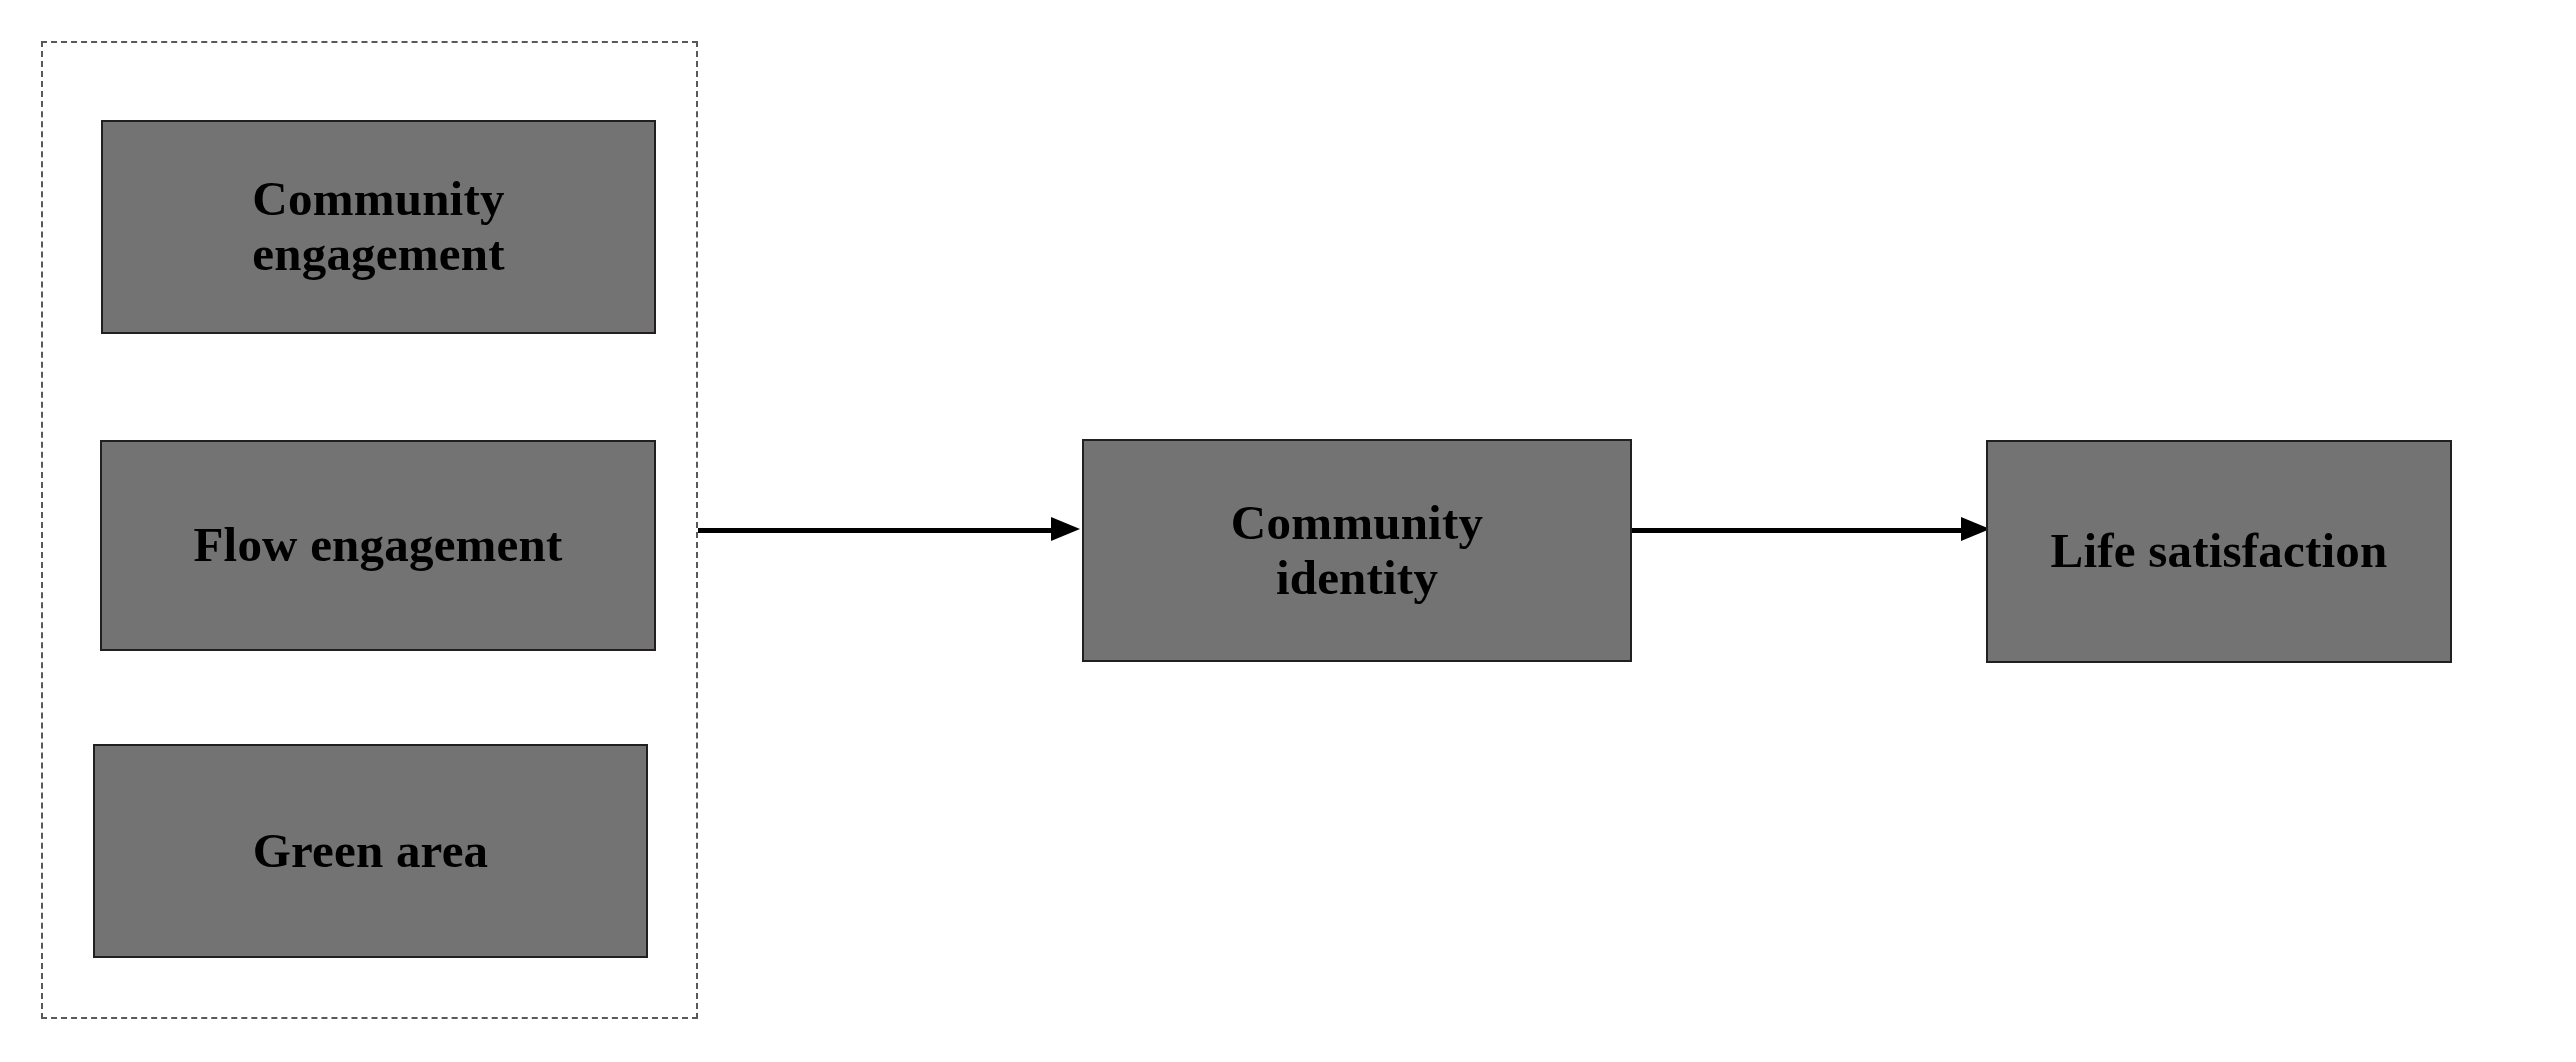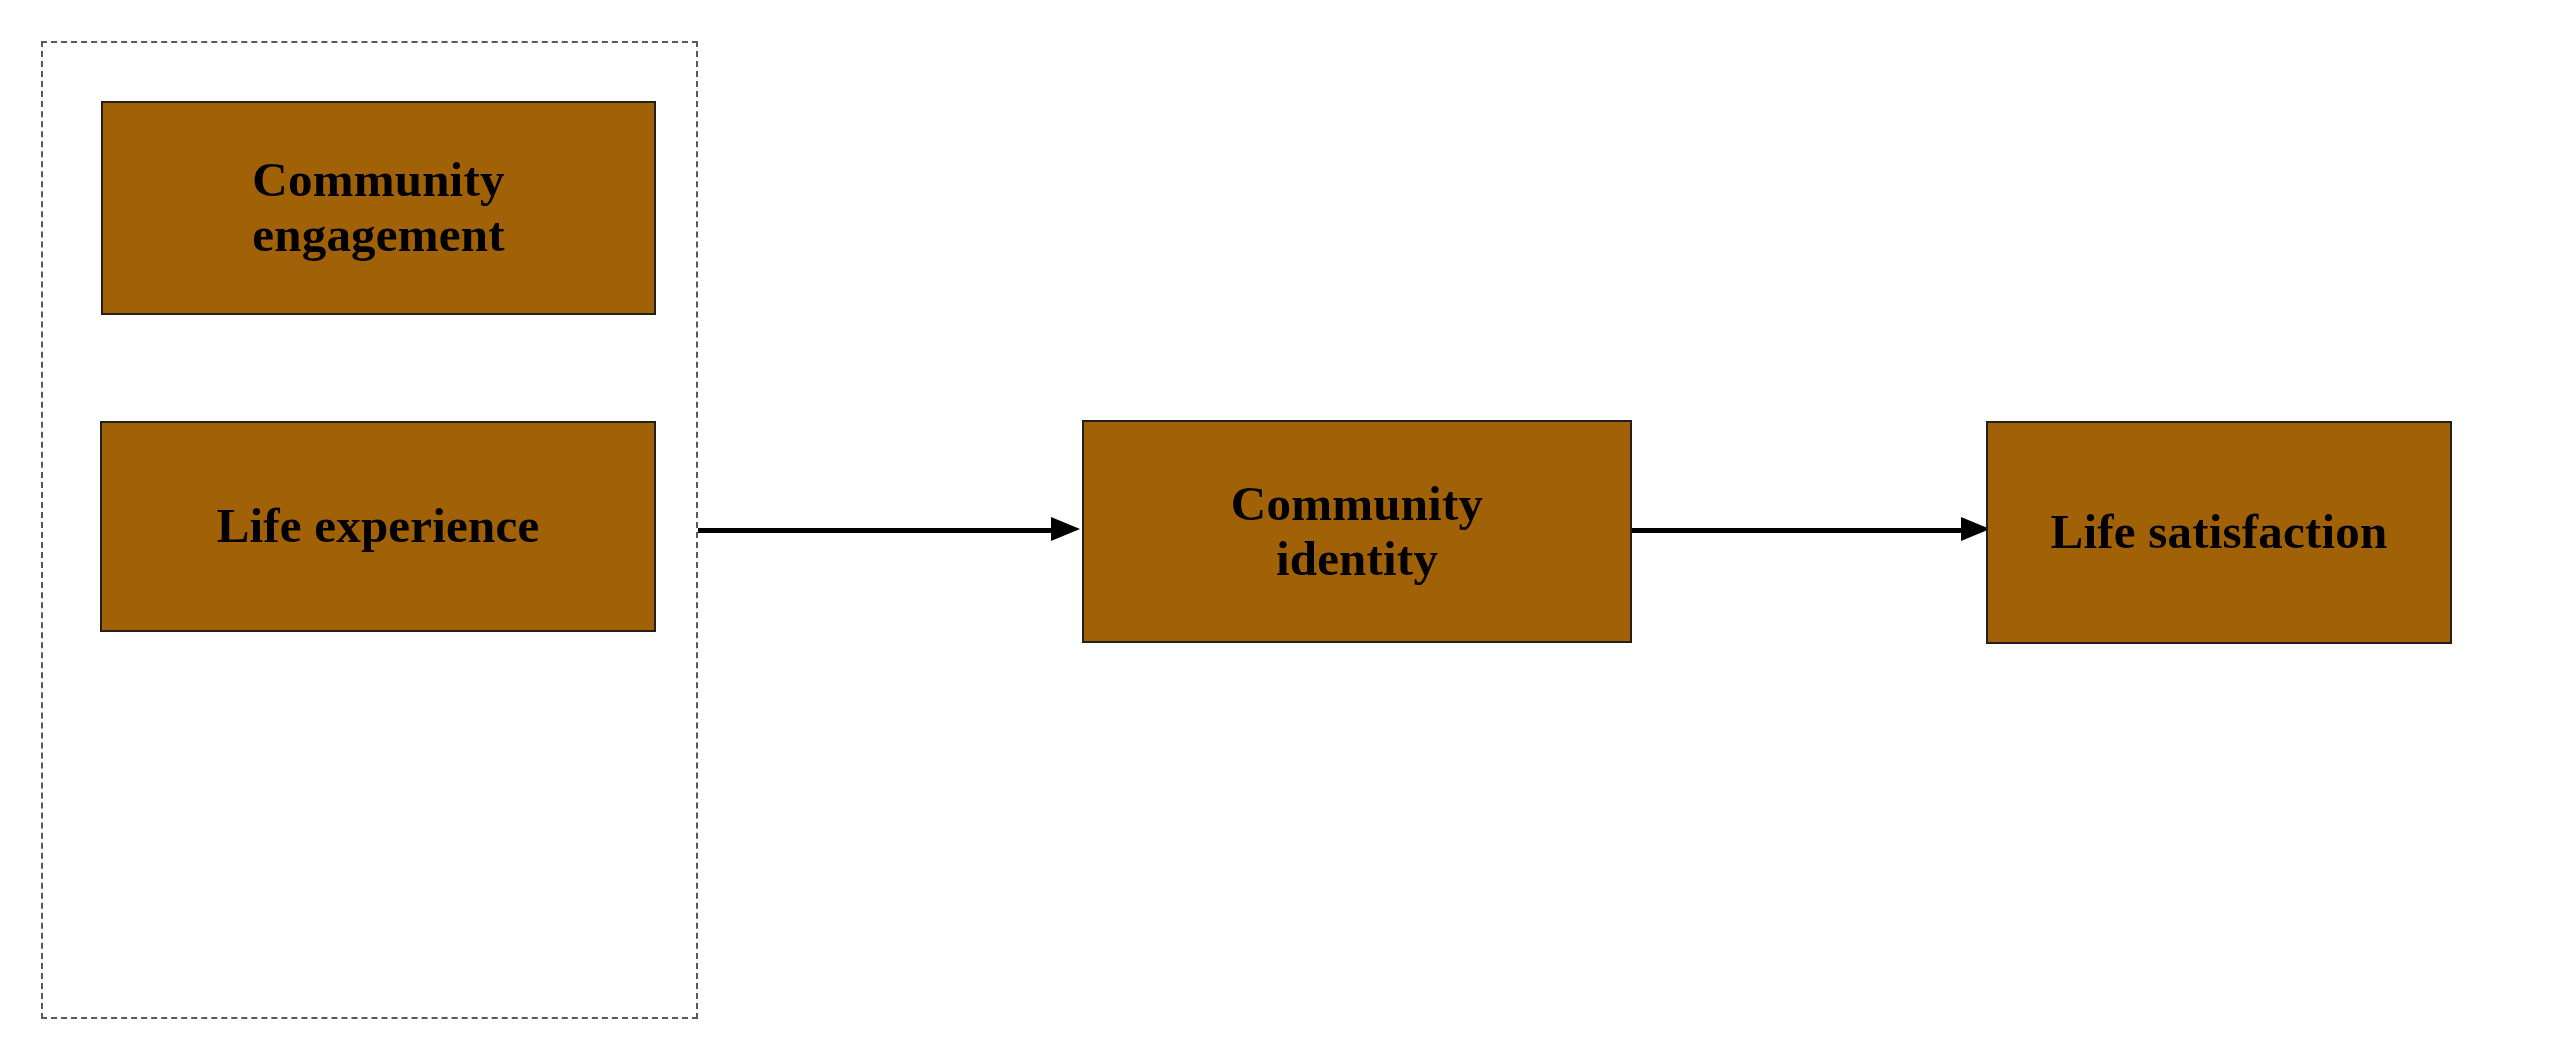--- a/index.html
+++ b/index.html
@@ -27,25 +27,26 @@
     height: 978px;
     box-sizing: border-box;
     border: 2.7px dashed #58595b;
     background: transparent;
   }
   
   .node-box {
     position: absolute;
     box-sizing: border-box;
     border: 2.7px solid #231f20;
-    background: #a16207;
+    background: #737373;
     display: flex;
     align-items: center;
     justify-content: center;
     text-align: center;
+    margin-top: 19px;
   }
   .node-label {
     font-family: "Liberation Serif", "DejaVu Serif", serif;
     font-weight: bold;
     font-size: 49px;
     line-height: 1.12;
     color: #000000;
     letter-spacing: 0.2px;
     white-space: pre-line;
     padding: 0 9px;
@@ -110,23 +111,26 @@
 <div id="diagram-canvas">
 
   <div class="group-frame" id="group-antecedent-variables"></div>
 
   <div class="node-box" id="node-community-engagement">
     <span class="node-label">Community
 engagement</span>
   </div>
 
   <div class="node-box" id="node-flow-experience">
-    <span class="node-label">Life experience</span>
+    <span class="node-label">Flow engagement</span>
   </div>
 
+  <div class="node-box" id="node-green-area">
+    <span class="node-label">Green area</span>
+  </div>
 
   <div class="arrow" id="arrow-antecedents-to-identity">
     <div class="shaft"></div>
     <div class="head"></div>
   </div>
 
   <div class="node-box" id="node-community-identity">
     <span class="node-label">Community
 identity</span>
   </div>

